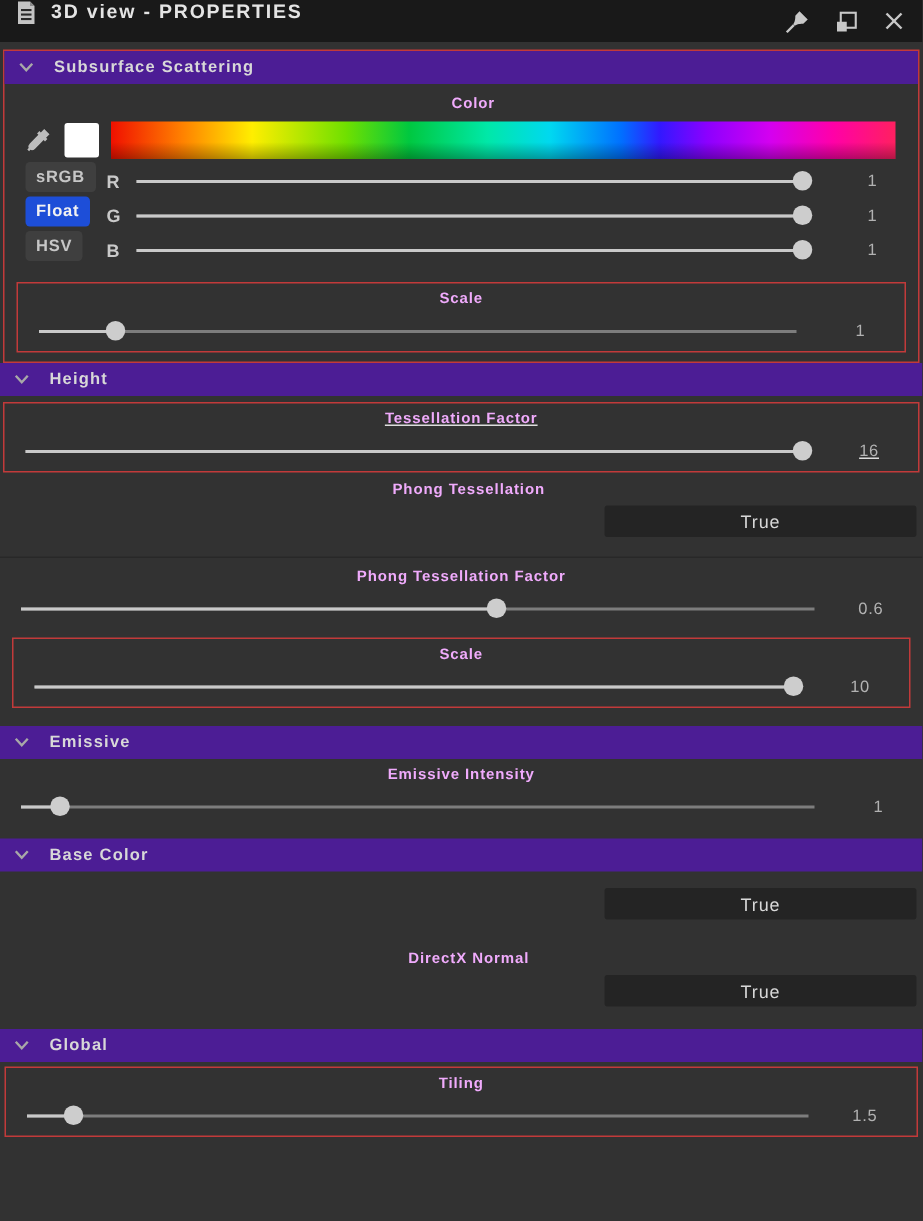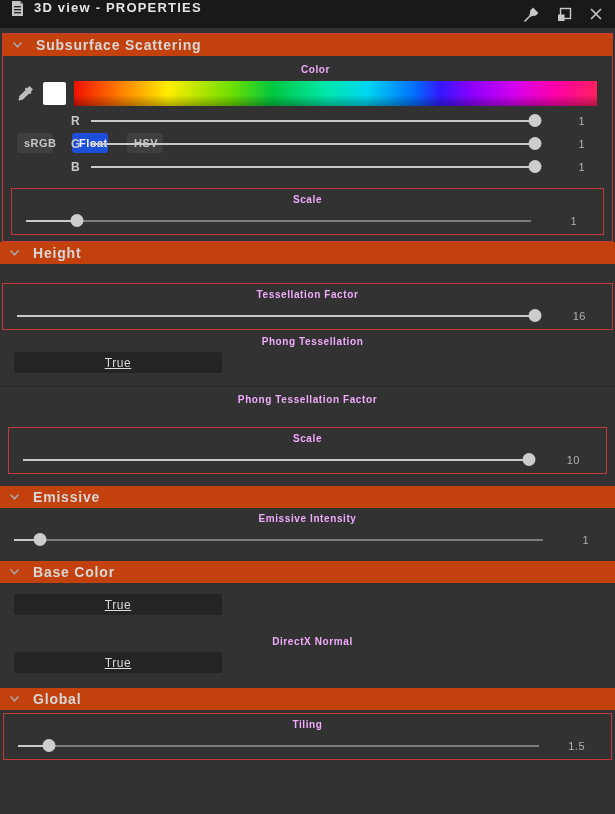--- a/index.html
+++ b/index.html
@@ -14,30 +14,30 @@
   .titlebar {
     height:28px; background:#191919;
     display:flex; gap:9px; padding:0 12px 0 10px;
   }
   .titlebar .title { font-size:13px; font-weight:bold; letter-spacing:1.2px; color:#e4e4e4; }
   .tb-icons { margin-left:auto; display:flex; align-items:center; gap:17px; }
   .tb-icons svg { display:block; cursor:pointer; }
 
   
   .section-header {
-    height:22px; background:#c2410c;
+    height:22px; background:#4c1d95;
     display:flex; align-items:center; gap:13px; padding-left:9px;
-    font-size:14px; font-weight:bold; letter-spacing:0.8px; color:#d8d8d8;
+    font-size:11px; font-weight:bold; letter-spacing:0.8px; color:#d8d8d8;
     cursor:pointer;
   } .gap6 { height:6px; } .gap7 { height:7px; } .gap8 { height:8px; }
 
   
   .red-outline { border:1px solid #c23a3a; }
   .sss-section { margin:5px 2px 0 2px; }
-  .tess-box    { margin:19px 2px 0 2px; }
+  .tess-box    { margin:4px 2px 0 2px;text-decoration:underline; }
   .inner-box   { margin:6px 8px 6px 8px; }
   .tiling-box  { margin:3px 3px 0 3px; }
 
   
   .prop-label { font-size:10px; font-weight:bold; letter-spacing:0.6px; color:#f0abfc;text-align:center; }
   .slider-block { padding:5px 14px 7px 14px; }
   .slider-block .prop-label { margin-bottom:9px; }
   .slider-line { display:flex; align-items:center; }
 
   .slider { position:relative; flex:1; height:13px; cursor:pointer; }
@@ -56,34 +56,34 @@
   .swatch { width:23px; height:23px; background:#ffffff; border-radius:2px; cursor:pointer; flex:none; }
   .hue-bar {
     flex:1; height:25px; cursor:crosshair;
     background:
       linear-gradient(to bottom, rgba(0,0,0,0) 55%, rgba(0,0,0,0.30) 100%),
       linear-gradient(to right,#f01000 0%,#ff8000 9%,#ffee00 18%,#6fe000 30%,#00c840 38%,
                       #00e8a8 48%,#00d8f0 56%,#0070ff 65%,#3318ff 70%,#8c00ff 76%,
                       #d400f0 84%,#ff00a8 92%,#ff2060 100%);
   }
   .mode-rgb-row { display:flex; padding:0 15px 4px 14px; }
-  .mode-col { width:54px; display:flex; flex-direction:row; align-items:center; gap:19px; flex:none; }
+  .mode-col { width:54px; display:flex; flex-direction:column; align-items:flex-start; gap:3px; flex:none; }
   .mode-btn {
     background:#3f3f3f; color:#c6c6c6; border:none; border-radius:3px;
     font-family:inherit; font-size:11px; font-weight:bold; letter-spacing:0.5px;
     padding:4px 7px; cursor:pointer; min-width:36px;
   }
   .mode-btn.active { background:#1d4ed8; color:#f2f2f2; }
   .rgb-col { flex:1; display:flex; flex-direction:column; padding-top:1px; }
   .rgb-row { display:flex; align-items:center; height:23px; }
   .rgb-label { width:13px; font-size:12px; font-weight:bold; color:#c9c9c9; flex:none; margin-right:7px; }
 
   
   .bool-row { padding:6px 4px 5px 14px; }
-  .btn-line { display:flex; justify-content:flex-start; padding:5px 0 3px 0;text-decoration:underline; }
+  .btn-line { display:flex; justify-content:flex-end; padding:5px 0 3px 0; }
   .value-btn {
     width:208px; height:21px; border:none; border-radius:2px;
     font-family:inherit; font-size:12px; letter-spacing:0.6px; cursor:pointer;
   }
   .value-btn.on  { background:#242424; color:#d8d8d8; }
 
   .divider { height:1px; background:#282828; margin:5px 0 2px 0; }
 
   .chev { flex:none; }
 </style>
@@ -207,20 +207,28 @@
     <div class="prop-label">Phong Tessellation</div>
     <div class="btn-line">
       <button class="value-btn on">True</button>
     </div>
   </div>
 
   <div class="divider"></div>
 
   <div class="slider-block">
     <div class="prop-label">Phong Tessellation Factor</div>
+    <div class="slider-line">
+      <div class="slider" style="--p: 60%;">
+        <div class="track"></div>
+        <div class="fill"></div>
+        <div class="handle"></div>
+      </div>
+      <span class="val">0.6</span>
+    </div>
   </div>
 
   <div class="slider-block inner-box red-outline">
     <div class="prop-label">Scale</div>
     <div class="slider-line">
       <div class="slider" style="--p: 99%;">
         <div class="track"></div>
         <div class="fill"></div>
         <div class="handle"></div>
       </div>

